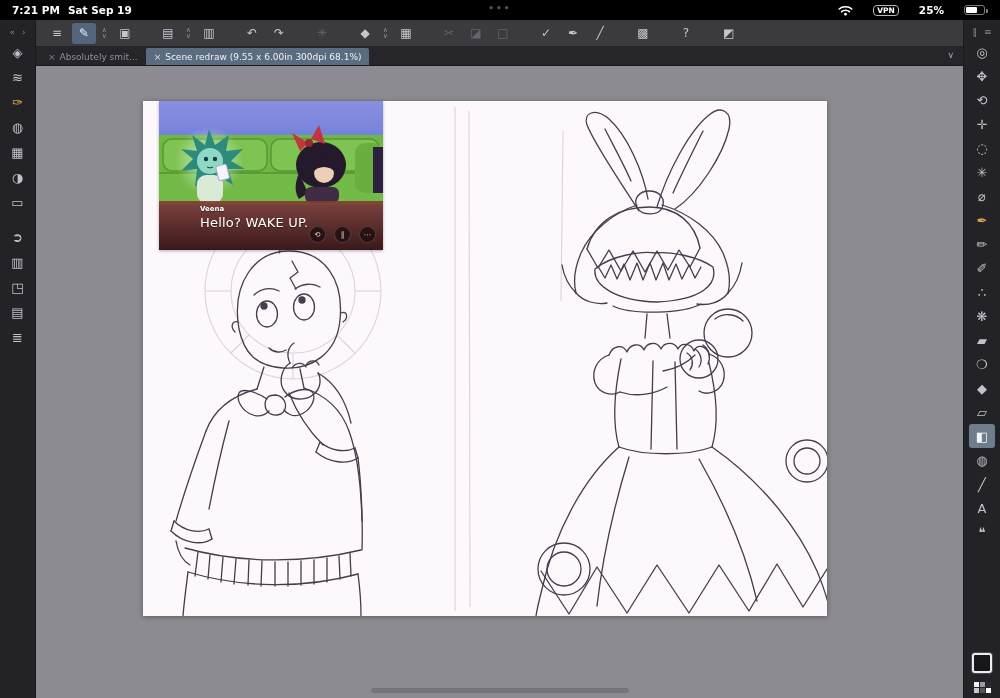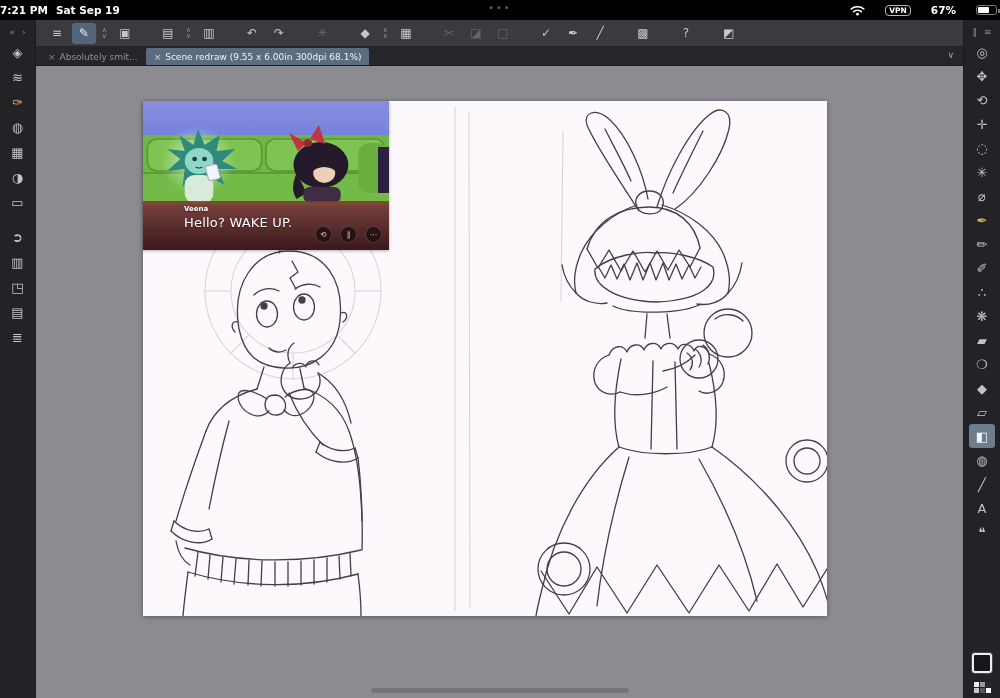--- a/index.html
+++ b/index.html
@@ -1,20 +1,20 @@
 <!DOCTYPE html>
 <html style="--tab-active: #5c6c80; --tool-active: #53667c; --rail-selected: #6f7c8b; --pen-accent: #dfa94e; --canvas-surround: #8b8b91; --canvas-bg: #fcf8fc; --chrome-mid: #3a3a3f;"><head>
 <meta charset="utf-8">
 <style>
   *{margin:0;padding:0;box-sizing:border-box}
   html,body{width:1000px;height:698px;overflow:hidden}
   body{background:var(--canvas-surround,#8b8b91);font-family:"DejaVu Sans",sans-serif;user-select:none}
   .app{display:flex;flex-direction:column;height:100%}
   
-  .status-bar{height:20px;background:#000;color:#fff;display:flex;align-items:center;justify-content:space-between;padding:0 0;font-size:10.5px;font-weight:bold;position:relative;flex:0 0 auto}
+  .status-bar{height:20px;background:#000;color:#fff;display:flex;align-items:center;justify-content:space-between;padding:0 12px;font-size:10.5px;font-weight:bold;position:relative;flex:0 0 auto}
   .sb-left{display:flex;gap:8px}
   .sb-dots{position:absolute;left:50%;transform:translateX(-50%);top:3px;color:#55555a;font-size:9px;letter-spacing:2px}
   .sb-right{display:flex;align-items:center;gap:20px}
   .vpn{border:1px solid #b8b8bc;border-radius:4px;font-size:7.5px;height:11px;display:flex;align-items:center;padding:0 3px}
   .battery{width:21px;height:10px;border:1px solid #7b7b80;border-radius:3px;position:relative;margin-right:3px}
   .battery::after{content:"";position:absolute;right:-3.5px;top:2.5px;width:2px;height:4px;background:#7b7b80;border-radius:0 1px 1px 0}
   .batt-fill{position:absolute;left:1px;top:1px;bottom:1px;width:58%;background:#fff;border-radius:1px}
   
   .menu-bar{height:22px;background:#2f2f34;border-bottom:1px solid #202023;display:flex;align-items:center;padding-left:8px;color:#d4d4d8;font-size:11px;flex:0 0 auto}
   .logo{width:15px;height:15px;border-radius:4px;background:radial-gradient(circle at 35% 35%,#9fe870,#2f9e6e 72%);margin-right:12px}
@@ -44,21 +44,21 @@
   
   .tab-bar{height:19px;background:#26262a;border-bottom:1px solid #19191c;display:flex;align-items:flex-end;padding-left:4px;color:#8f8f97;font-size:9px;position:relative;flex:0 0 auto}
   .tab{height:17px;display:flex;align-items:center;gap:4px;padding:0 8px;border-radius:2px 2px 0 0;white-space:nowrap}
   .tab.active{background:var(--tab-active,#5c6c80);color:#eef1f6}
   .tab-close{font-size:9px;opacity:.85}
   .tab-overflow{position:absolute;right:9px;top:3px;color:#9da3ad;font-size:9px}
   
   .canvas-area{flex:1;position:relative;background:var(--canvas-surround,#8b8b91);overflow:hidden}
   .canvas{position:absolute;left:107px;top:35px;width:684px;height:515px;background:var(--canvas-bg,#fcf8fc);box-shadow:0 1px 5px rgba(0,0,0,.35)}
   svg.art{position:absolute;inset:0;width:100%;height:100%}
-  .ref-player{position:absolute;left:0;top:0;width:246px;height:149px;box-shadow:0 1px 3px rgba(0,0,0,.3)}
+  .ref-player{position:absolute;left:16px;top:0;width:224px;height:149px;box-shadow:0 1px 3px rgba(0,0,0,.3)}
   .ref-player svg{position:absolute;inset:0;width:100%;height:100%}
   .dialog{position:absolute;left:41px;top:104px;display:flex;flex-direction:column;gap:2px;color:#fff;text-shadow:0 1px 1px rgba(0,0,0,.45)}
   .speaker{font-size:7px;font-weight:bold}
   .line{font-size:13px;font-weight:normal;letter-spacing:.2px}
   .controls{position:absolute;right:7px;bottom:7px;display:flex;gap:8px}
   .ctrl{width:17px;height:17px;border-radius:50%;background:rgba(32,14,16,.85);border:1px solid rgba(255,255,255,.18);color:#ddc9c5;font-size:7.5px;display:flex;align-items:center;justify-content:center}
   .home-indicator{position:absolute;left:50%;transform:translateX(-50%);bottom:5px;width:258px;height:5px;border-radius:3px;background:#74747a}
 </style>
 </head>
 <body>
@@ -71,21 +71,21 @@
       <span>Sat Sep 19</span>
     </div>
     <div class="sb-dots">•••</div>
     <div class="sb-right">
       <svg width="15" height="11" viewBox="0 0 15 11">
         <path d="M1.2 4 C4.2 1, 10.8 1, 13.8 4" stroke="#fff" stroke-width="1.6" fill="none" stroke-linecap="round"></path>
         <path d="M3.6 6.6 C5.6 4.8, 9.4 4.8, 11.4 6.6" stroke="#fff" stroke-width="1.6" fill="none" stroke-linecap="round"></path>
         <circle cx="7.5" cy="9.2" r="1.4" fill="#fff"></circle>
       </svg>
       <span class="vpn">VPN</span>
-      <span>67%</span>
+      <span>25%</span>
       <span class="battery">
           <span class="batt-fill"></span>
         </span>
     </div>
   </div>
 
 
   <div class="main-row">
 
     <div class="rail left" id="left-rail">

